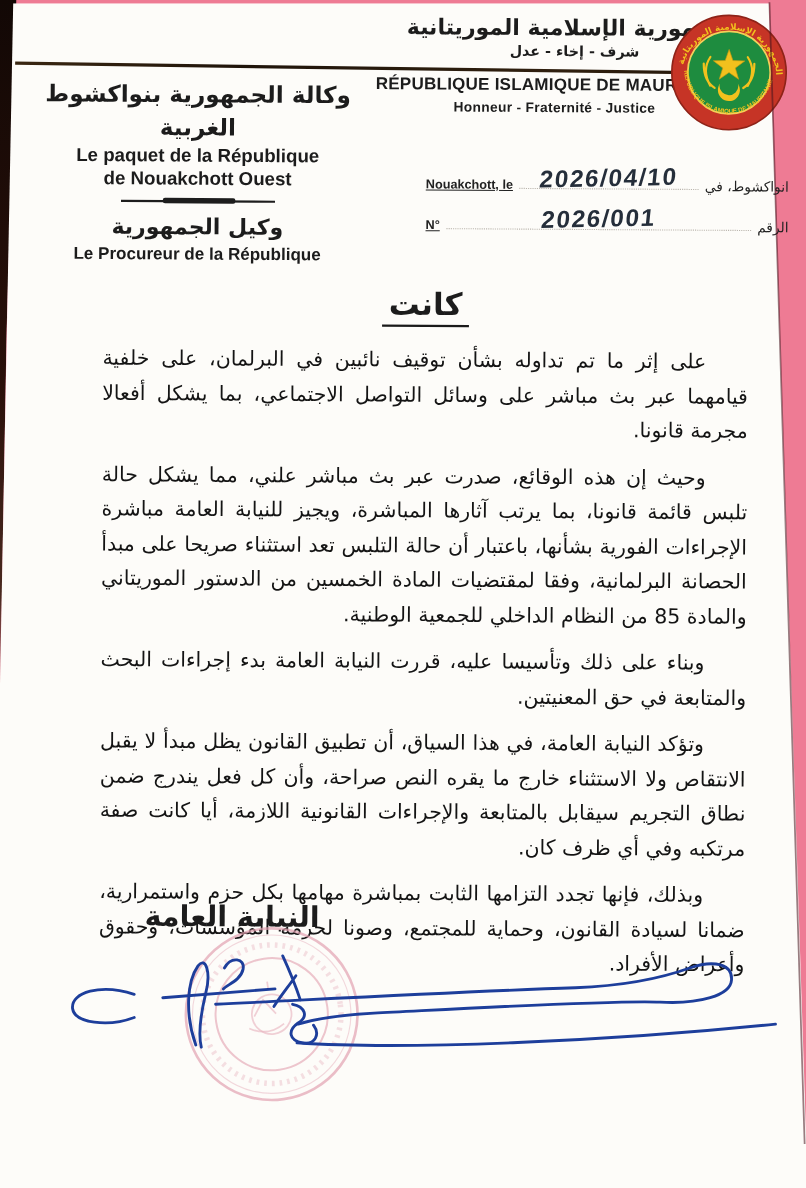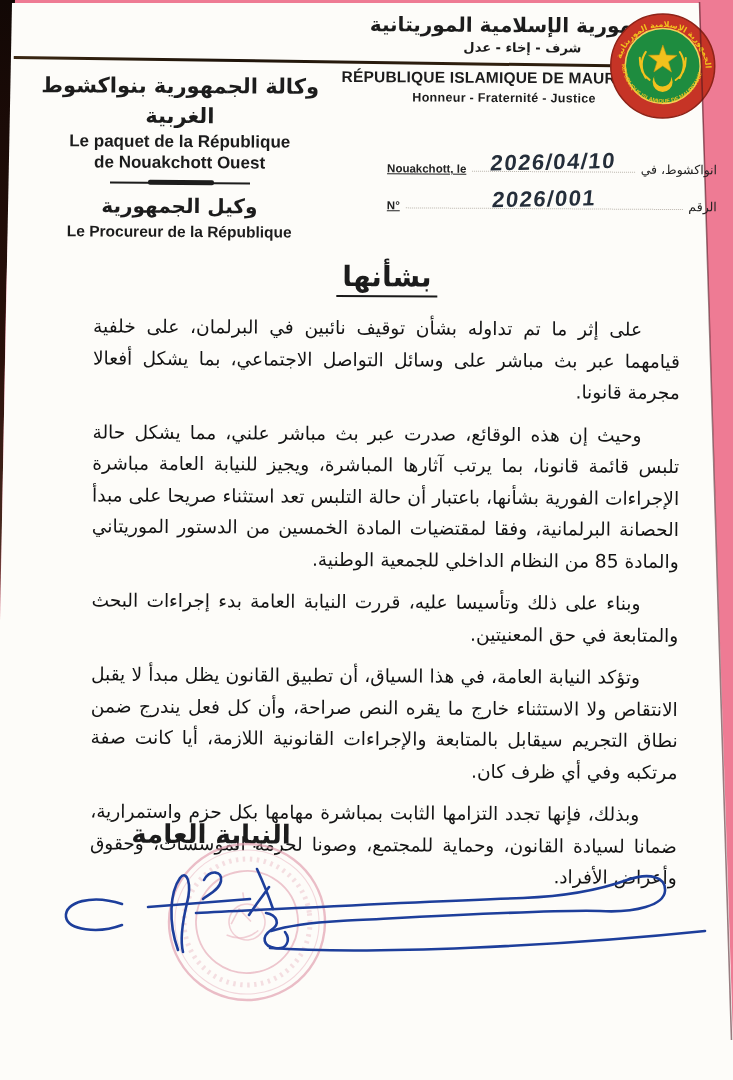--- a/index.html
+++ b/index.html
@@ -150,21 +150,21 @@
       <div class="refrow">
         <span class="lbl-fr">N°</span>
         <span class="fill-line">
           <span class="hand">2026/001</span>
         </span>
         <span class="lbl-ar">الرقم</span>
       </div>
     </div>
 
     <div class="stmt-title">
-      <span>بشأنها</span>
+      <span>كانت</span>
     </div>
 
     <div class="bodytext">
       <p>على إثر ما تم تداوله بشأن توقيف نائبين في البرلمان، على خلفية قيامهما عبر بث مباشر على وسائل التواصل الاجتماعي، بما يشكل أفعالا مجرمة قانونا.</p>
       <p>وحيث إن هذه الوقائع، صدرت عبر بث مباشر علني، مما يشكل حالة تلبس قائمة قانونا، بما يرتب آثارها المباشرة، ويجيز للنيابة العامة مباشرة الإجراءات الفورية بشأنها، باعتبار أن حالة التلبس تعد استثناء صريحا على مبدأ الحصانة البرلمانية، وفقا لمقتضيات المادة الخمسين من الدستور الموريتاني والمادة 85 من النظام الداخلي للجمعية الوطنية.</p>
       <p>وبناء على ذلك وتأسيسا عليه، قررت النيابة العامة بدء إجراءات البحث والمتابعة في حق المعنيتين.</p>
       <p>وتؤكد النيابة العامة، في هذا السياق، أن تطبيق القانون يظل مبدأ لا يقبل الانتقاص ولا الاستثناء خارج ما يقره النص صراحة، وأن كل فعل يندرج ضمن نطاق التجريم سيقابل بالمتابعة والإجراءات القانونية اللازمة، أيا كانت صفة مرتكبه وفي أي ظرف كان.</p>
       <p>وبذلك، فإنها تجدد التزامها الثابت بمباشرة مهامها بكل حزم واستمرارية، ضمانا لسيادة القانون، وحماية للمجتمع، وصونا لحرمة المؤسسات، وحقوق وأعراض الأفراد.</p>
     </div>
 

